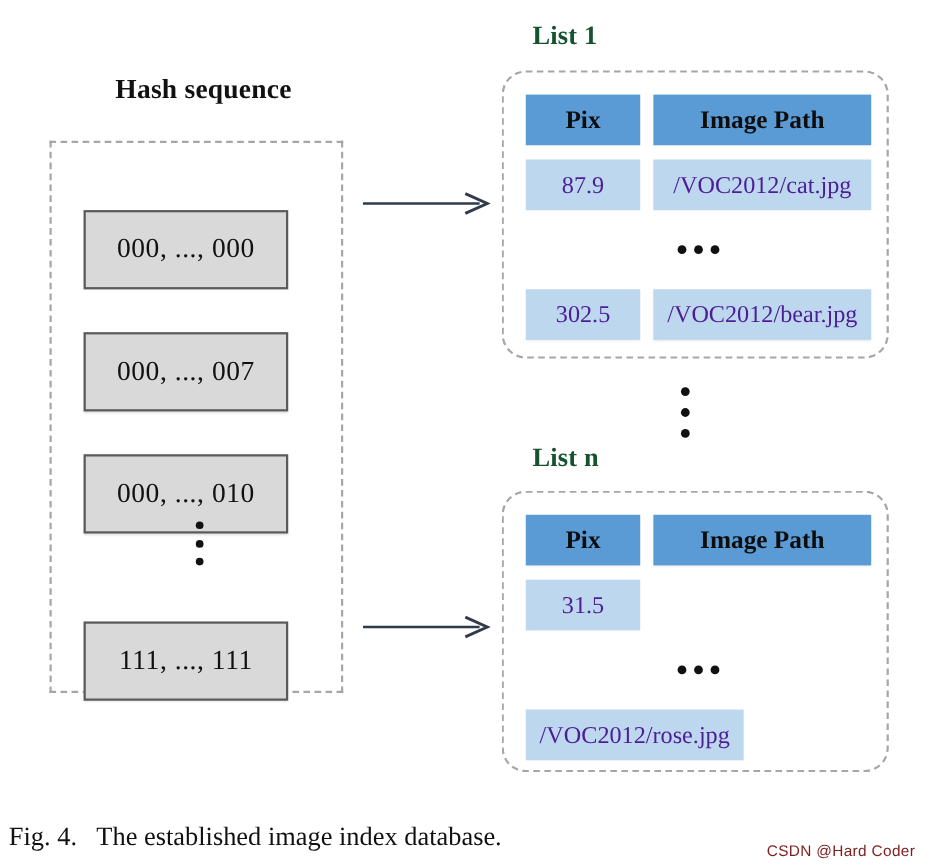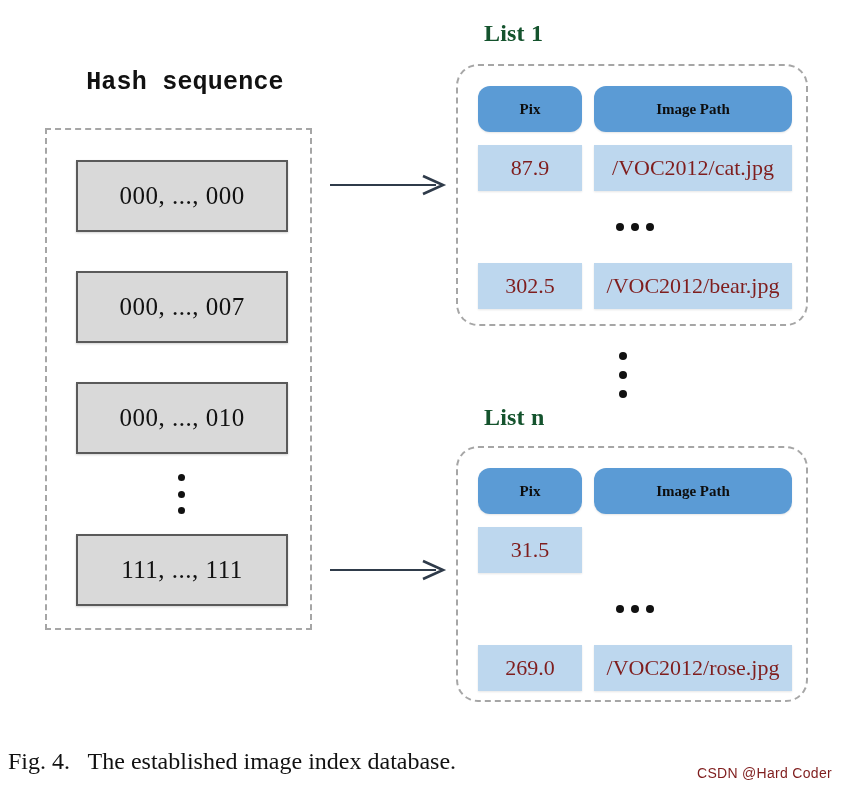--- a/index.html
+++ b/index.html
@@ -22,54 +22,55 @@
     inset: 0;
   }
 
   
   .hash-title {
     position: absolute;
     left: 60px;
     top: 68px;
     width: 250px;
     text-align: center;
-    font-family: Liberation Mono, monospace;
+    font-family: Liberation Serif, serif;
     font-weight: bold;
     font-size: 25px;
     letter-spacing: 0.2px;
     color: #111111;
   }
 
   .hash-container {
     position: absolute;
     left: 45px;
     top: 128px;
     width: 267px;
     height: 502px;
     border: 2px dashed #a6a6a6;
     box-sizing: border-box;
     background: transparent;
   }
 
   .hash-box {
     position: absolute;
     left: 76px;
-    width: 212px;
+    width: 186px;
     height: 72px;
     box-sizing: border-box;
     background: #d9d9d9;
     border: 2px solid #5a5a5a;
     display: flex;
     align-items: center;
     justify-content: center;
     font-size: 25px;
     font-family: "Liberation Serif", serif;
     color: #111111;
     letter-spacing: 0.5px;
     box-shadow: 0 1px 2px rgba(0,0,0,0.18);
+    margin-top: 31px;
   }
   .hash-box-0 { top: 160px; }
   .hash-box-1 { top: 271px; }
   .hash-box-2 { top: 382px; text-align: right; }
   .hash-box-3 { top: 534px; }
 
   .vdots-hash {
     position: absolute;
     left: 172px;
     top: 474px;
@@ -130,33 +131,32 @@
     gap: 12px;
   }
 
   .cell {
     display: flex;
     align-items: center;
     justify-content: center;
     box-sizing: border-box;
     font-family: "Liberation Serif", serif;
     font-size: 22px;
-    color: #7f1d1d;
+    color: #4c1d95;
     height: 46px;
     box-shadow: 0 1px 2px rgba(0,0,0,0.10);
   }
   .cell-pix   { width: 104px; }
   .cell-path  { width: 198px; text-align: center; }
 
   .head-row .cell {
     background: #5b9bd5;
     font-weight: bold;
-    font-size: 15px;
+    font-size: 23px;
     color: #0d0d0d;
-    border-radius: 12px;
   }
   .data-row .cell {
     background: #bdd7ee;
   }
 
   .row-gap-top { margin-top: 13px; }
 
   .hdots {
     display: flex;
     align-items: center;
@@ -291,21 +291,20 @@
         <div class="cell cell-pix">31.5</div>
       </div>
 
       <div class="hdots row-gap-top">
         <span class="dot"></span>
         <span class="dot"></span>
         <span class="dot"></span>
       </div>
 
       <div class="trow data-row row-gap-top">
-        <div class="cell cell-pix">269.0</div>
         <div class="cell cell-path">/VOC2012/rose.jpg</div>
       </div>
 
     </div>
   </div>
 
   <div class="caption">Fig. 4.   The established image index database.</div>
   <div class="watermark">CSDN @Hard Coder</div>
 
 </div>

